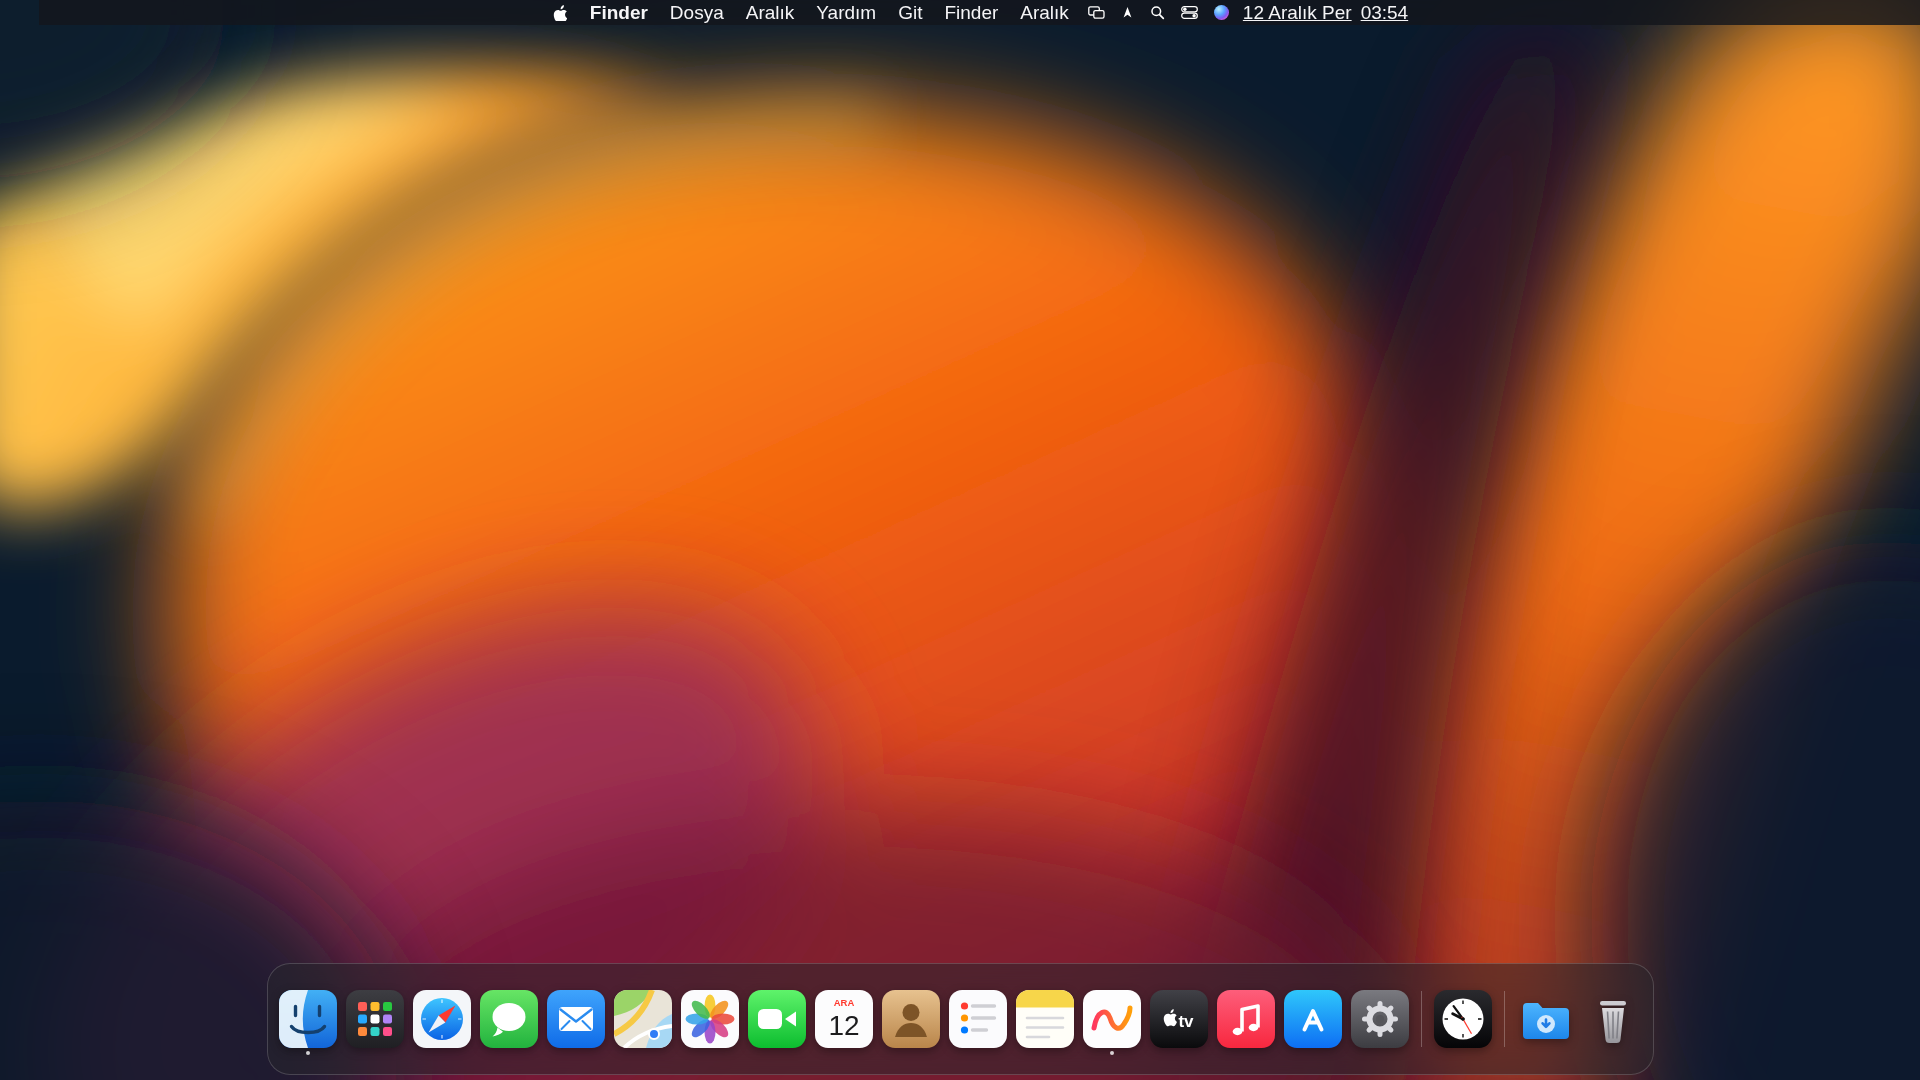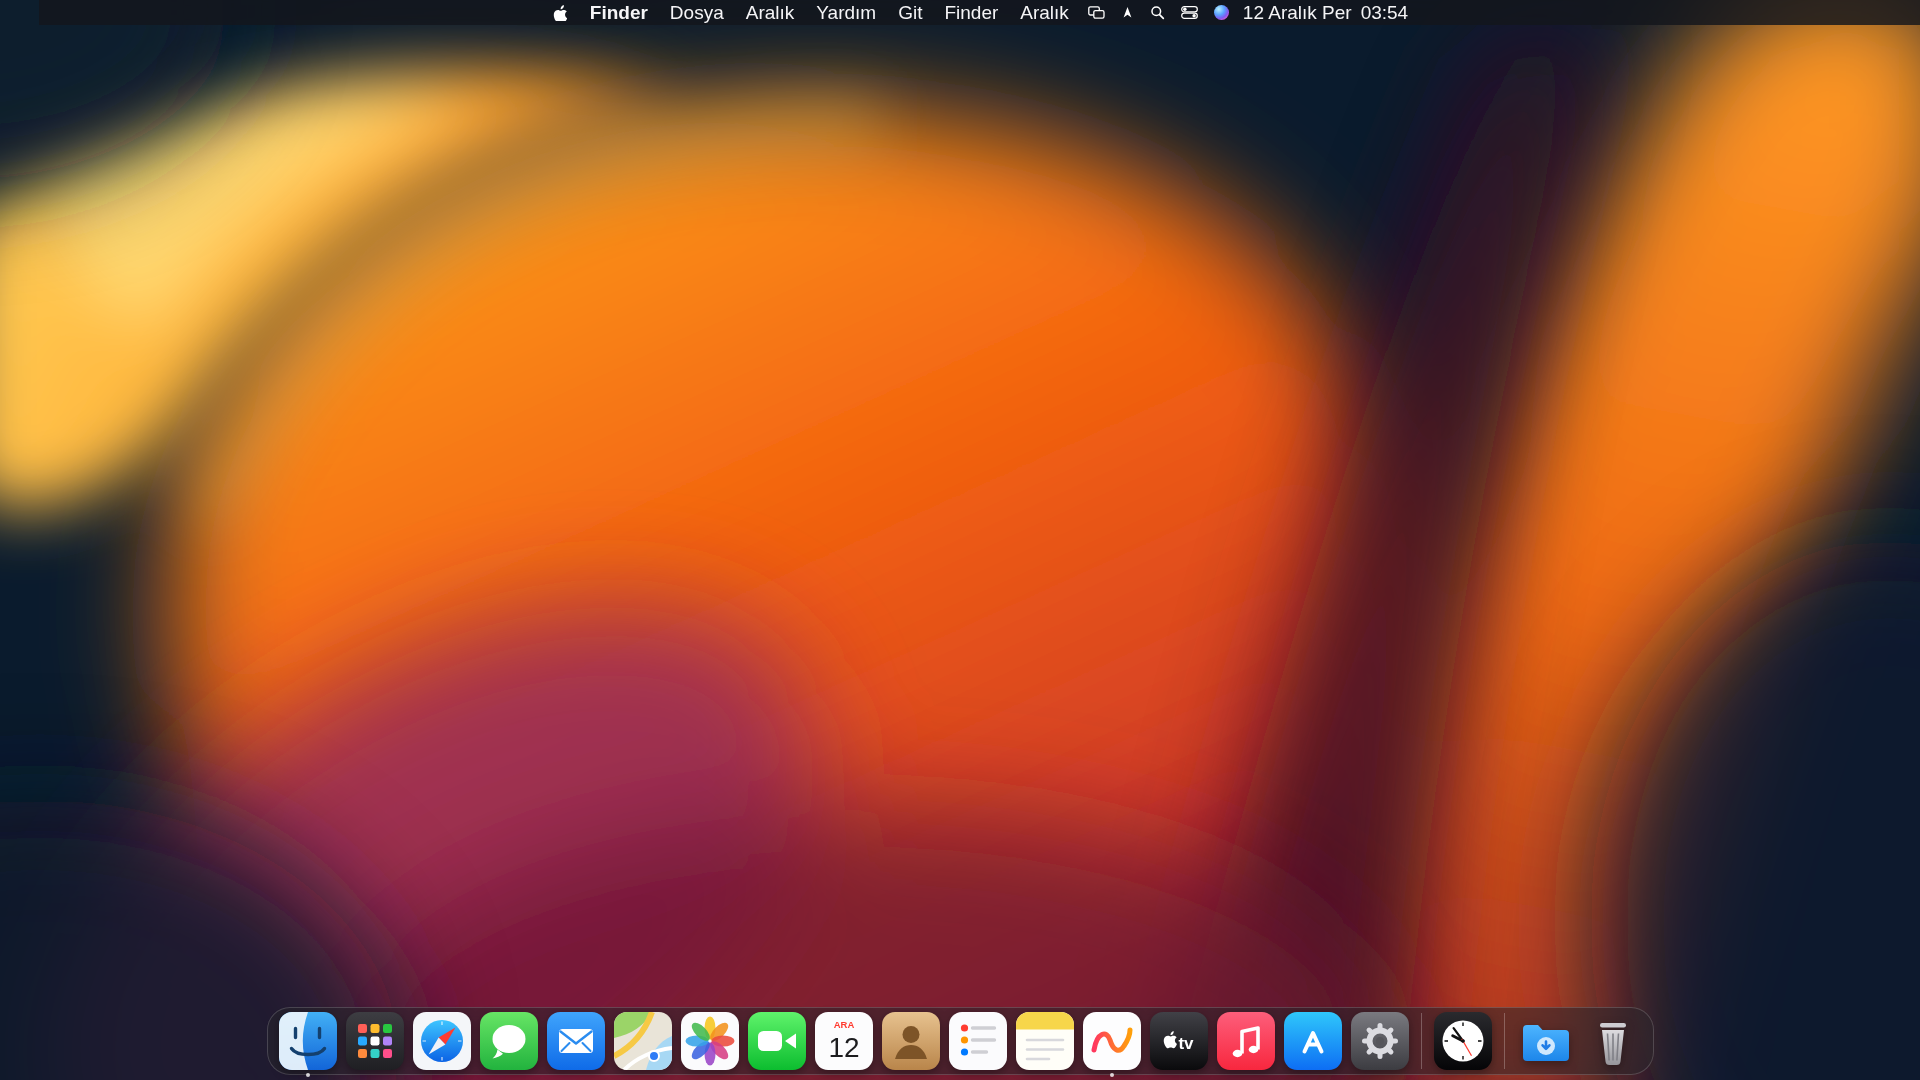--- a/index.html
+++ b/index.html
@@ -13,25 +13,25 @@
     color:#f5f5f7;font-size:19px;padding:0 8px;box-sizing:border-box;z-index:20;margin-left:39px;}
   .menu-left,.menu-right{display:flex;align-items:center;height:100%;}
   .menu-item{padding:0 11px;height:100%;display:flex;align-items:center;cursor:default;white-space:nowrap;}
   .menu-item.app-name{font-weight:700;}
   .apple-menu{padding:0 12px;}
   .apple-menu svg{display:block;}
   .status-item{height:100%;display:flex;align-items:center;padding:0 8px;}
   .status-item svg{display:block;}
   .siri-orb{width:15px;height:15px;border-radius:50%;
     background:radial-gradient(circle at 32% 28%,#b7f0ff 0%,#5aa2ff 38%,#7e5bf0 62%,#e05bd0 82%,#f79ac2 100%);}
-  .clock-text{display:flex;gap:9px;padding:0 10px 0 6px;}
+  .clock-text{display:flex;gap:9px;padding:0 10px 0 6px;text-decoration:underline;}
 
   
   .dock-wrap{position:absolute;left:0;right:0;bottom:5px;display:flex;justify-content:center;z-index:20;}
-  .dock{display:flex;align-items:center;gap:9px;padding:4px 11px;background:rgba(38,38,44,0.52);
+  .dock{display:flex;align-items:center;gap:9px;padding:26px 11px;background:rgba(38,38,44,0.52);
     border:1px solid rgba(255,255,255,0.17);border-radius:23px;backdrop-filter:blur(24px);}
   .dock-item{position:relative;width:58px;height:58px;padding:0;border:none;background:transparent;cursor:pointer;}
   .dock-item svg{width:58px;height:58px;display:block;filter:drop-shadow(0 3px 5px rgba(0,0,0,0.35));}
   .run-dot{display:none;position:absolute;left:50%;bottom:-7px;transform:translateX(-50%);
     width:4px;height:4px;border-radius:50%;background:rgba(255,255,255,0.8);}
   .dock-item.running .run-dot{display:block;}
   .dock-sep{width:1px;height:56px;background:rgba(255,255,255,0.25);margin:0 3px;}
   svg text{font-family:"Liberation Sans",sans-serif;}
 </style>
 </head>

